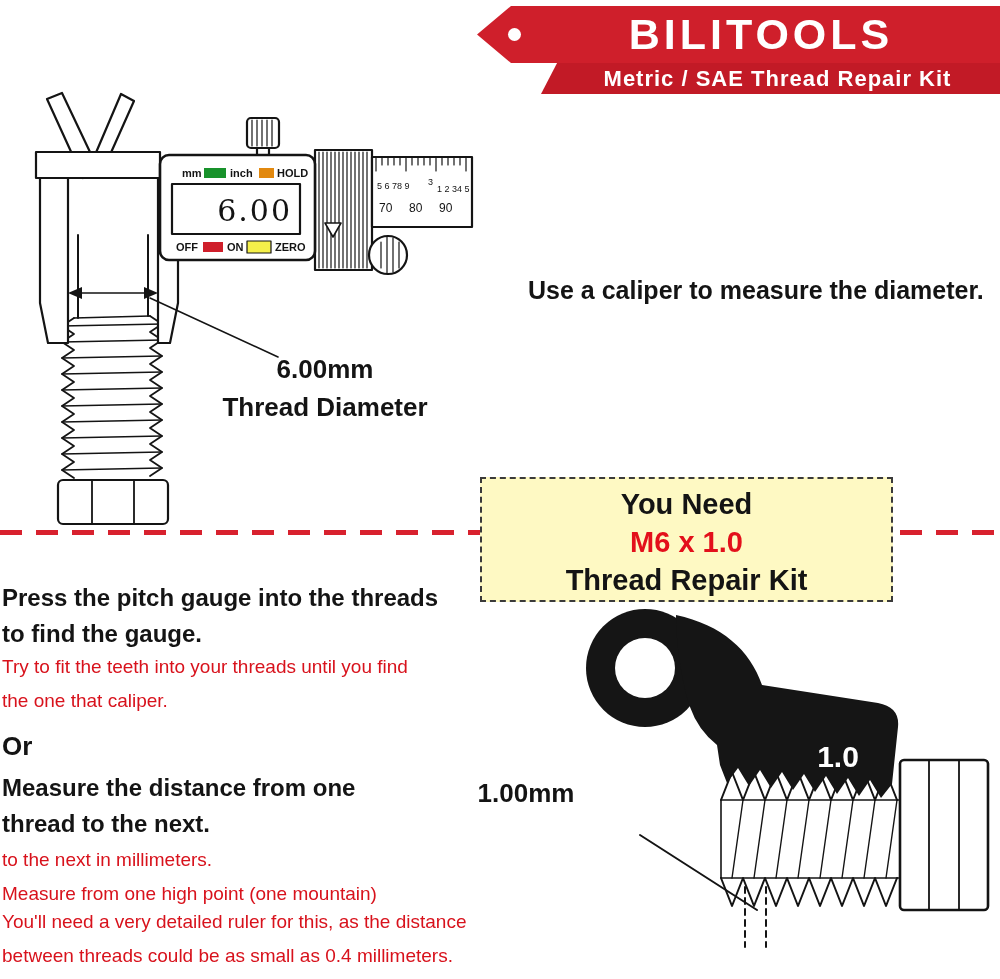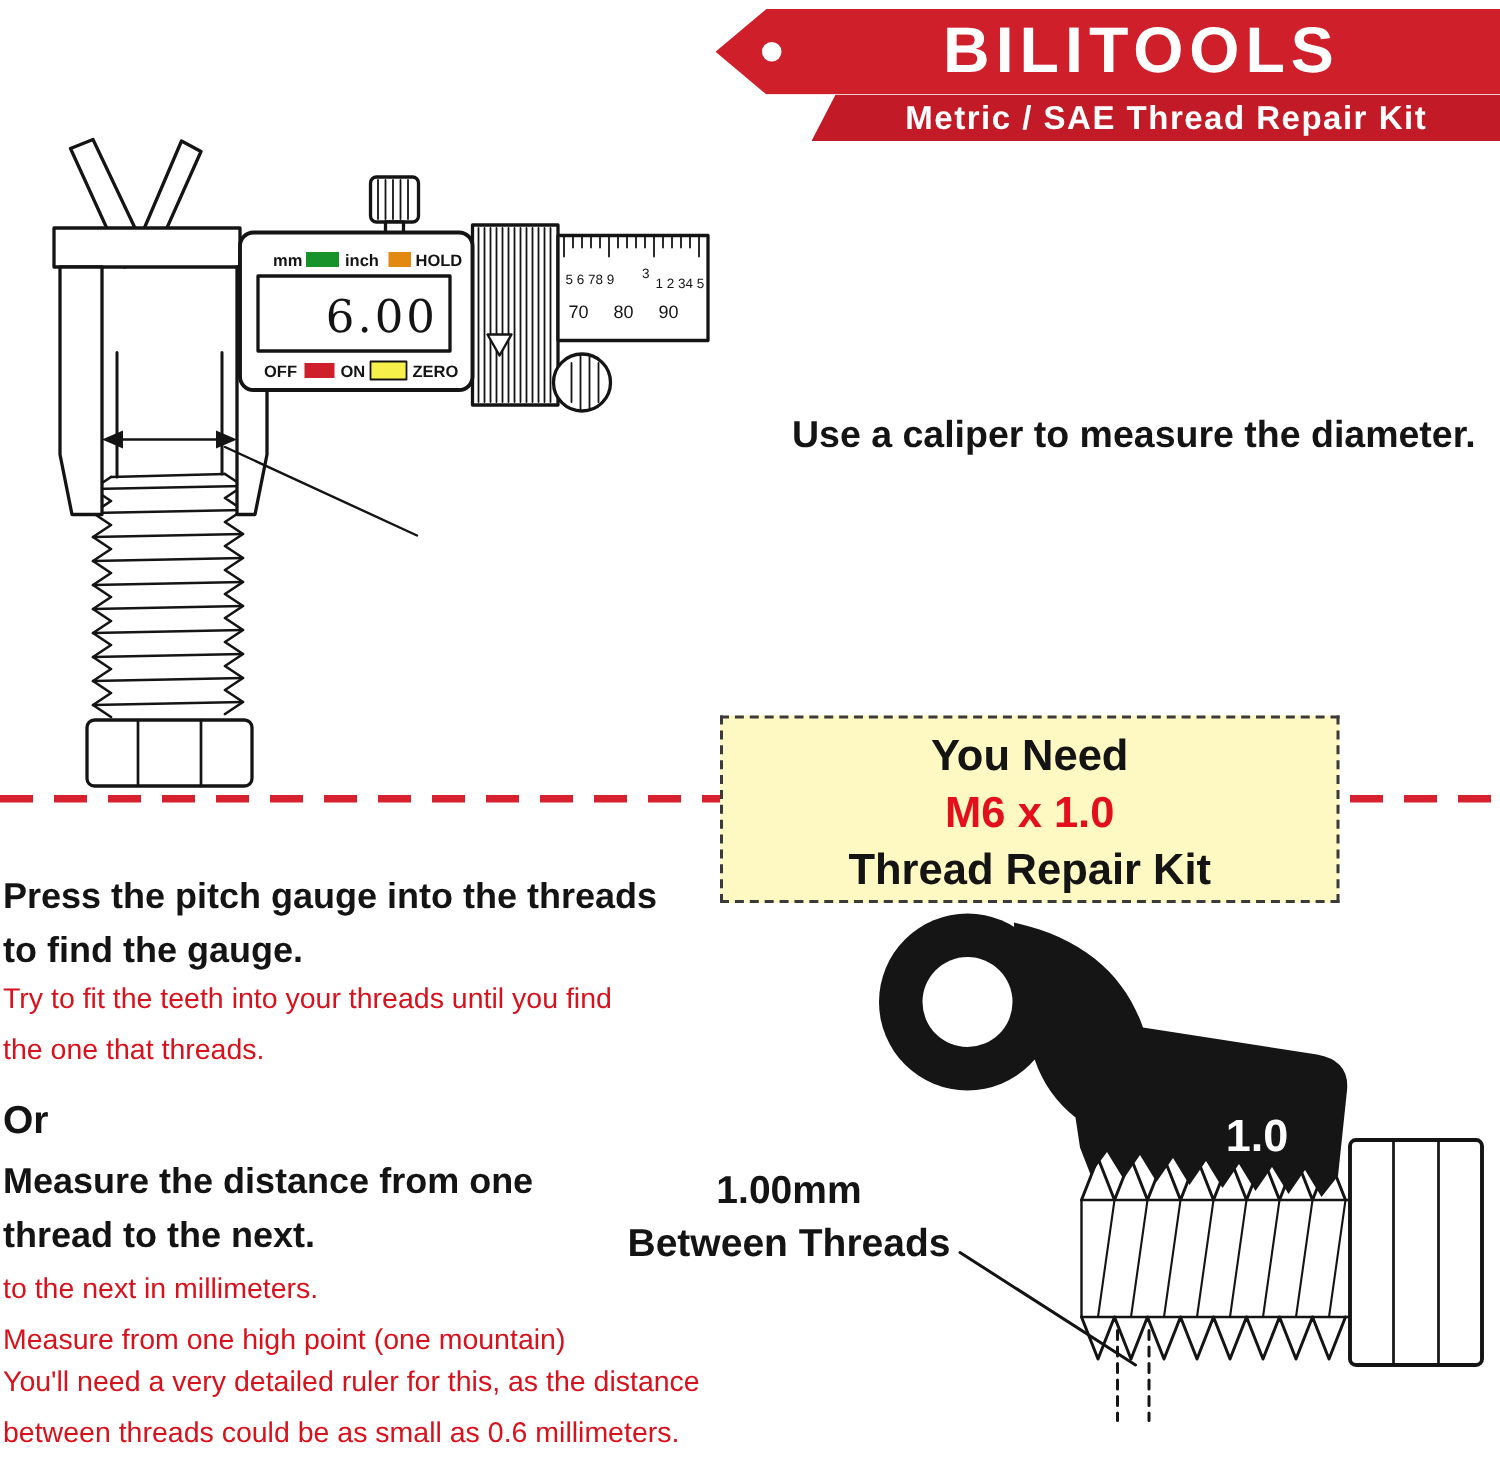--- a/index.html
+++ b/index.html
@@ -154,48 +154,51 @@
       <g>
         <path d="M305,292 V352" stroke-width="2" stroke-dasharray="6 5"></path>
         <path d="M326,292 V352" stroke-width="2" stroke-dasharray="6 5"></path>
         <path d="M200,240 L317,315" stroke-width="2"></path>
       </g>
     </g>
   </svg>
 
   <div class="abs use-caliper">Use a caliper to measure the diameter.</div>
 
+  <div class="abs diam-label">
+    <div>6.00mm</div>
+    <div>Thread Diameter</div>
+  </div>
 
   <div class="abs pitch-label">
     <div>1.00mm</div>
-    <div>Between Threads</div>
   </div>
 
   <div class="abs red-dashes"></div>
   <div class="abs need-box">
     <div class="l">You Need</div>
     <div class="l red">M6 x 1.0</div>
     <div class="l">Thread Repair Kit</div>
   </div>
 
   <div class="abs block1">
     <div class="head-text">Press the pitch gauge into the threads</div>
     <div class="head-text">to find the gauge.</div>
   </div>
   <div class="abs block2">
     <div class="red-note">Try to fit the teeth into your threads until you find</div>
-    <div class="red-note">the one that threads.</div>
+    <div class="red-note">the one that caliper.</div>
   </div>
   <div class="abs or-line">Or</div>
   <div class="abs block3">
     <div class="head-text">Measure the distance from one</div>
     <div class="head-text">thread to the next.</div>
   </div>
   <div class="abs block4">
     <div class="red-note">to the next in millimeters.</div>
     <div class="red-note">Measure from one high point (one mountain)</div>
   </div>
   <div class="abs block5">
     <div class="red-note">You'll need a very detailed ruler for this, as the distance</div>
-    <div class="red-note">between threads could be as small as 0.6 millimeters.</div>
+    <div class="red-note">between threads could be as small as 0.4 millimeters.</div>
   </div>
 
 </div>
 
 </body></html>

